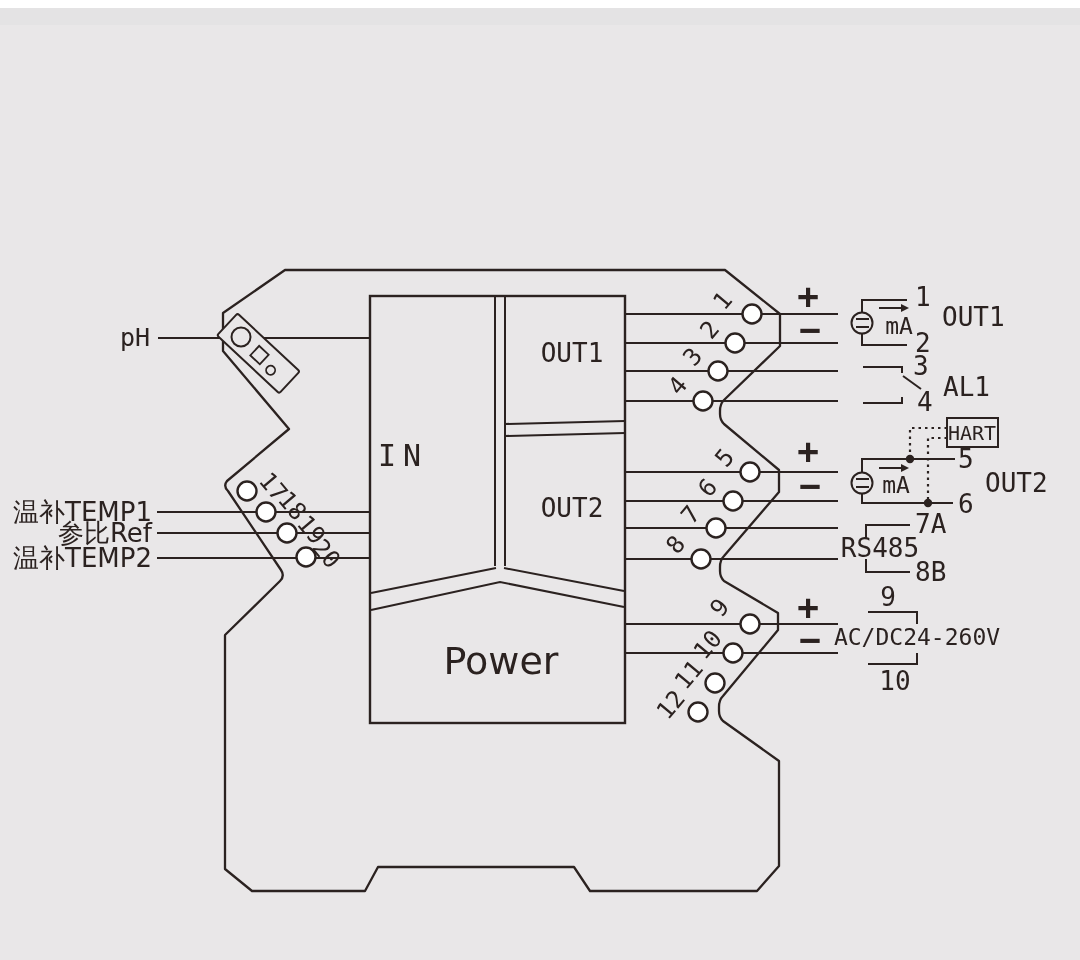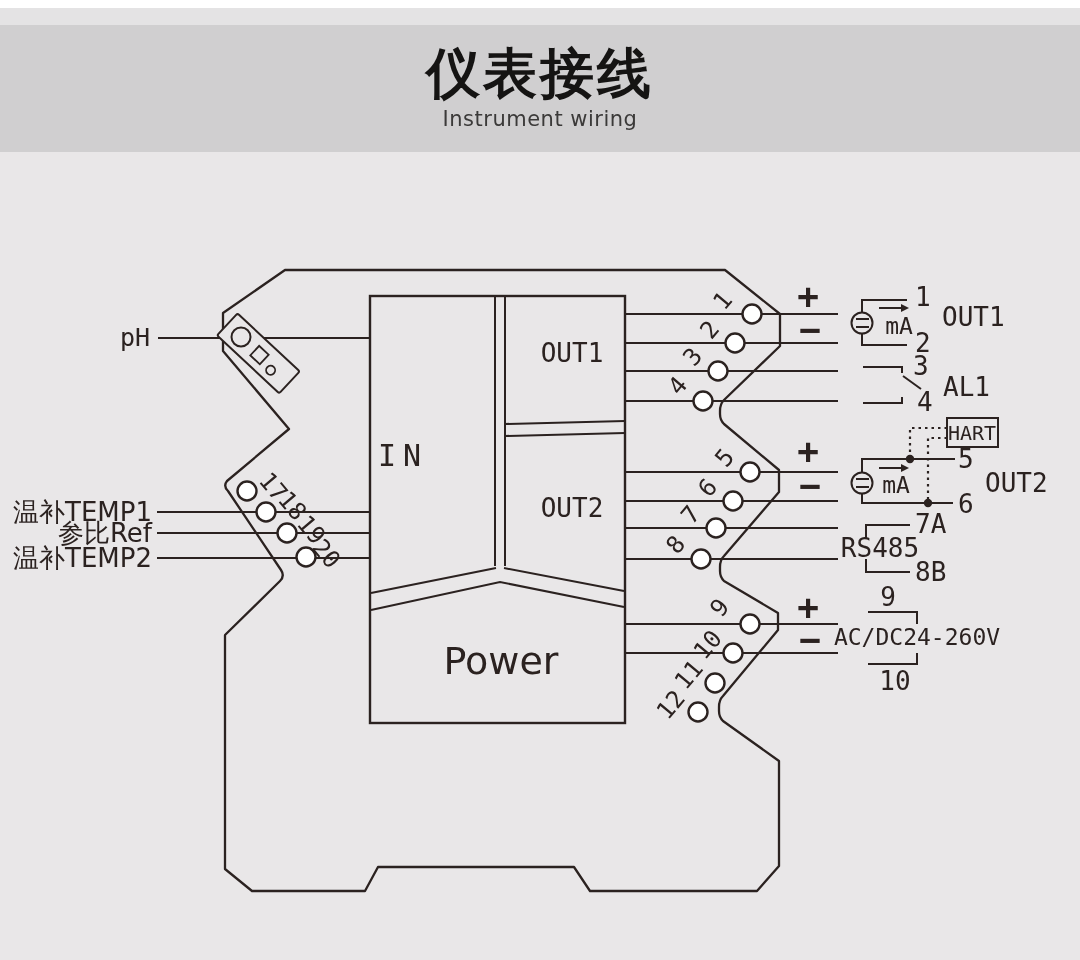--- a/index.html
+++ b/index.html
@@ -29,24 +29,20 @@
   .t-lbl{font-size:26px;}
   .t-sign{font-size:36px;font-weight:700;}
 </style>
 </head>
 <body>
 
 <div class="page">
 
   <div class="strip-white"></div>
   <div class="strip-light"></div>
-  <div class="title-band">
-    <div class="title-main">仪表接线</div>
-    <div class="title-sub">Instrument wiring</div>
-  </div>
 
   <svg class="diagram" width="1080" height="960" viewBox="0 0 1080 960">
 
     <path class="ln-case" d="
       M 285,270 L 725,270 L 780,314 L 780,346
       L 724,400 Q 720,404 720,411 L 720,414 Q 720,420 724,424
       L 779,470 L 779,492
       L 724,556 Q 720,560 720,567 L 720,571 Q 720,577 724,581
       L 778,613 L 778,630
       L 723,696 Q 719,700 719,707 L 719,711 Q 719,717 723,721

